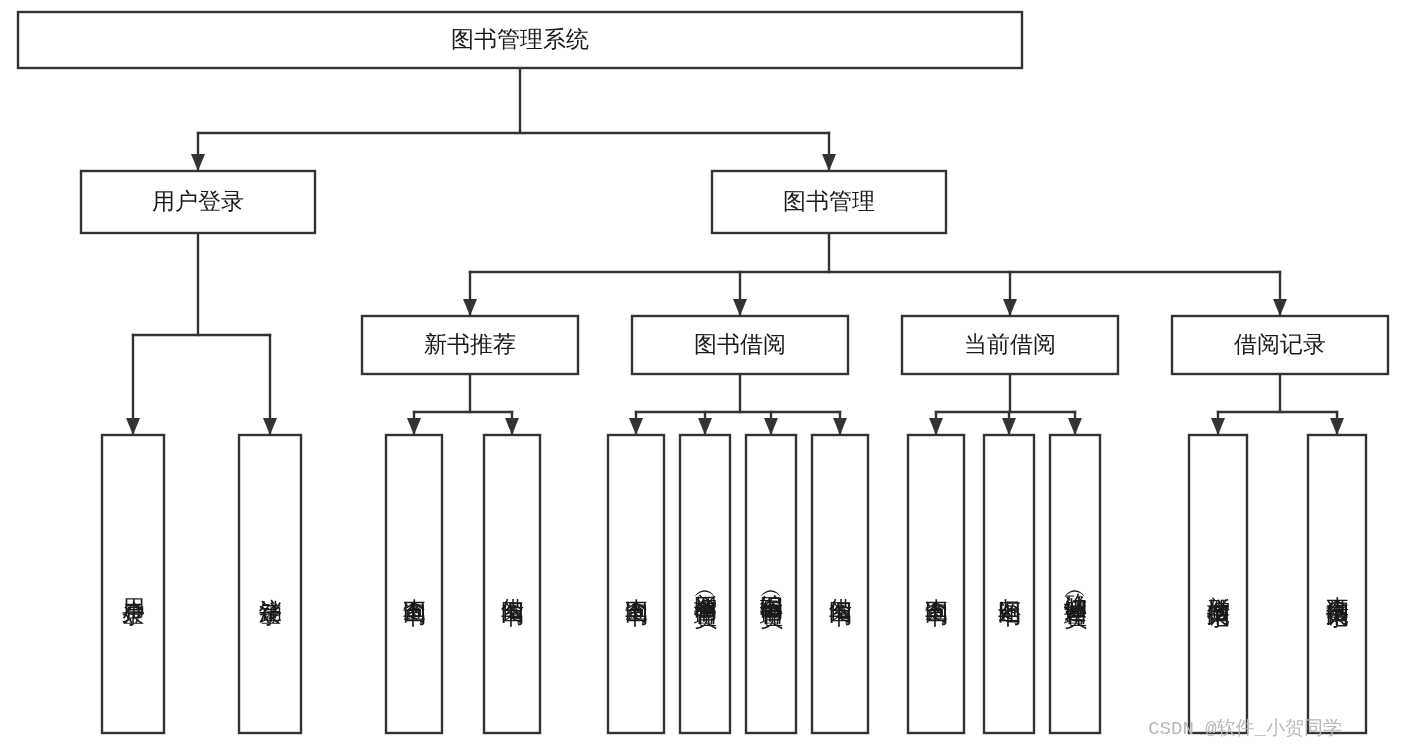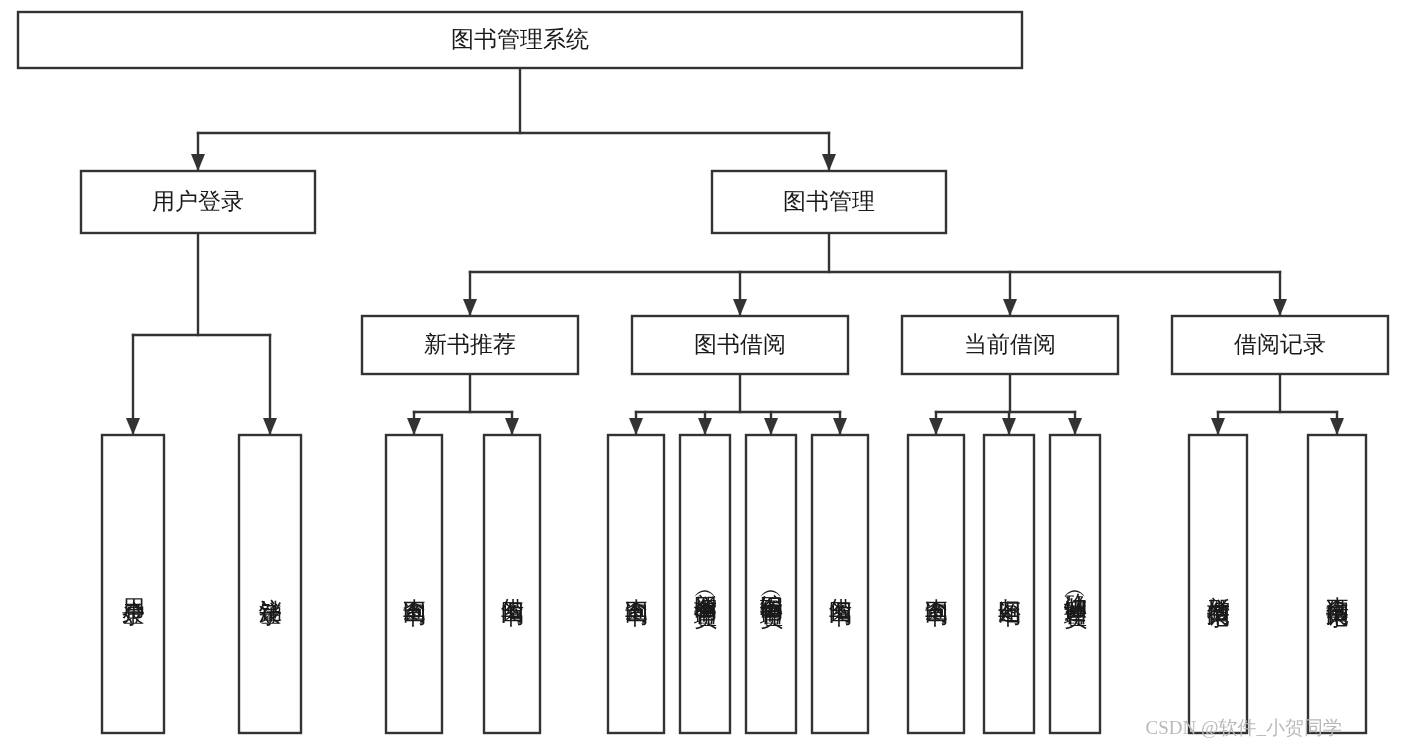--- a/index.html
+++ b/index.html
@@ -61,21 +61,21 @@
     align-items: center;
     justify-content: center;
     text-align: center;
     white-space: nowrap;
     pointer-events: none;
   }
   .watermark {
     position: absolute;
     right: 8px;
     bottom: 6px;
-    font-family: Liberation Serif, serif;
+    font-family: Liberation Mono, monospace;
     font-size: 19px;
     color: #b9b9b9;
     white-space: nowrap;
     user-select: none;
   }
 </style>
 </head>
 <body>
 
 <div id="diagram-root">

